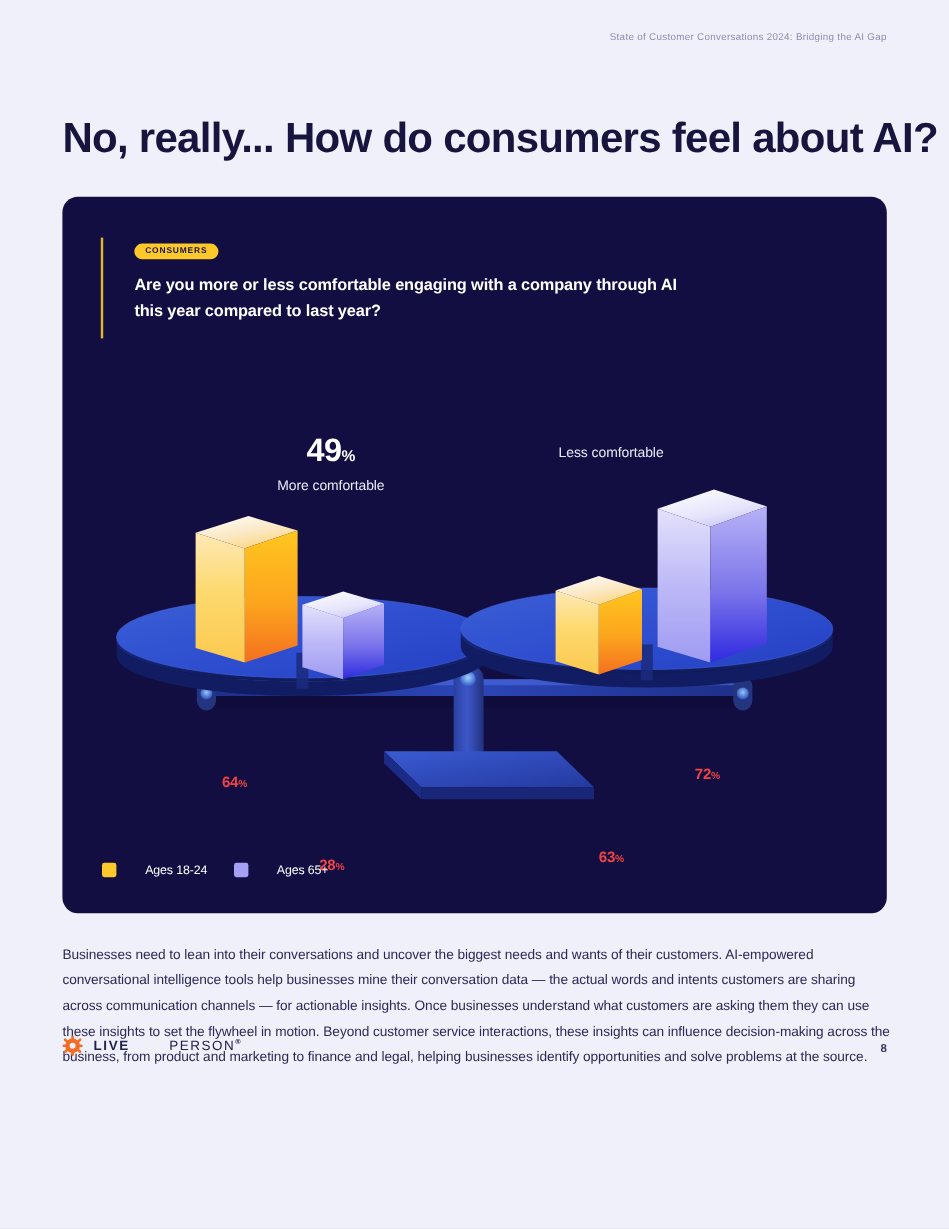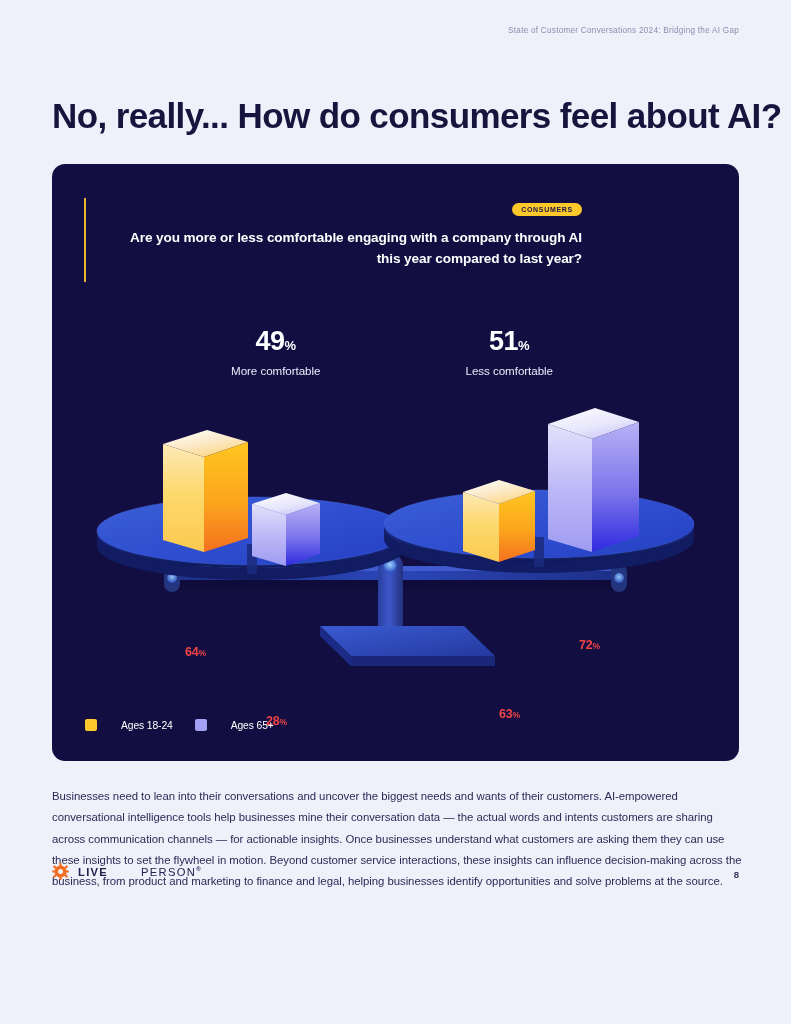--- a/index.html
+++ b/index.html
@@ -63,21 +63,20 @@
   }
 
   
   .question-block {
     position: absolute;
     top: 34px;
     left: 32px;
     padding-left: 26px;
     border-left: 2px solid #e8b52a;
     height: 84px;
-    text-align: right;
   }
 
   .badge {
     display: inline-block;
     background: #fdc82a;
     color: #18144a;
     font-size: 7px;
     font-weight: bold;
     letter-spacing: 0.7px;
     padding: 3.5px 9px 3px 9px;
@@ -99,20 +98,21 @@
   .stats {
     position: absolute;
     top: 164px;
     left: 0;
     width: 100%;
     display: flex;
   }
   .stat {
     flex: 1;
     text-align: center;
+    margin-top: 34px;
   }
   .stat.left  { margin-left: 52px; margin-right: -52px; }
   .stat.right { margin-right: 58px; margin-left: -58px; }
 
   .stat-value {
     font-size: 27px;
     font-weight: bold;
     color: #ffffff;
     letter-spacing: -0.5px;
     line-height: 1;
@@ -242,23 +242,20 @@
       </div>
 
       <div class="stats">
         <div class="stat left">
           <div class="stat-value">
             <span>49</span><span class="pct">%</span>
           </div>
           <div class="stat-label">More comfortable</div>
         </div>
         <div class="stat right">
-          <div class="stat-value">
-            <span>51</span><span class="pct">%</span>
-          </div>
           <div class="stat-label">Less comfortable</div>
         </div>
       </div>
 
       <div class="scene">
         <svg width="687" height="300" viewBox="0 0 687 300">
           <defs>
 
             <linearGradient id="yTop" x1="0" y1="0" x2="0.6" y2="1">
               <stop offset="0%" stop-color="#ffffff"></stop>

